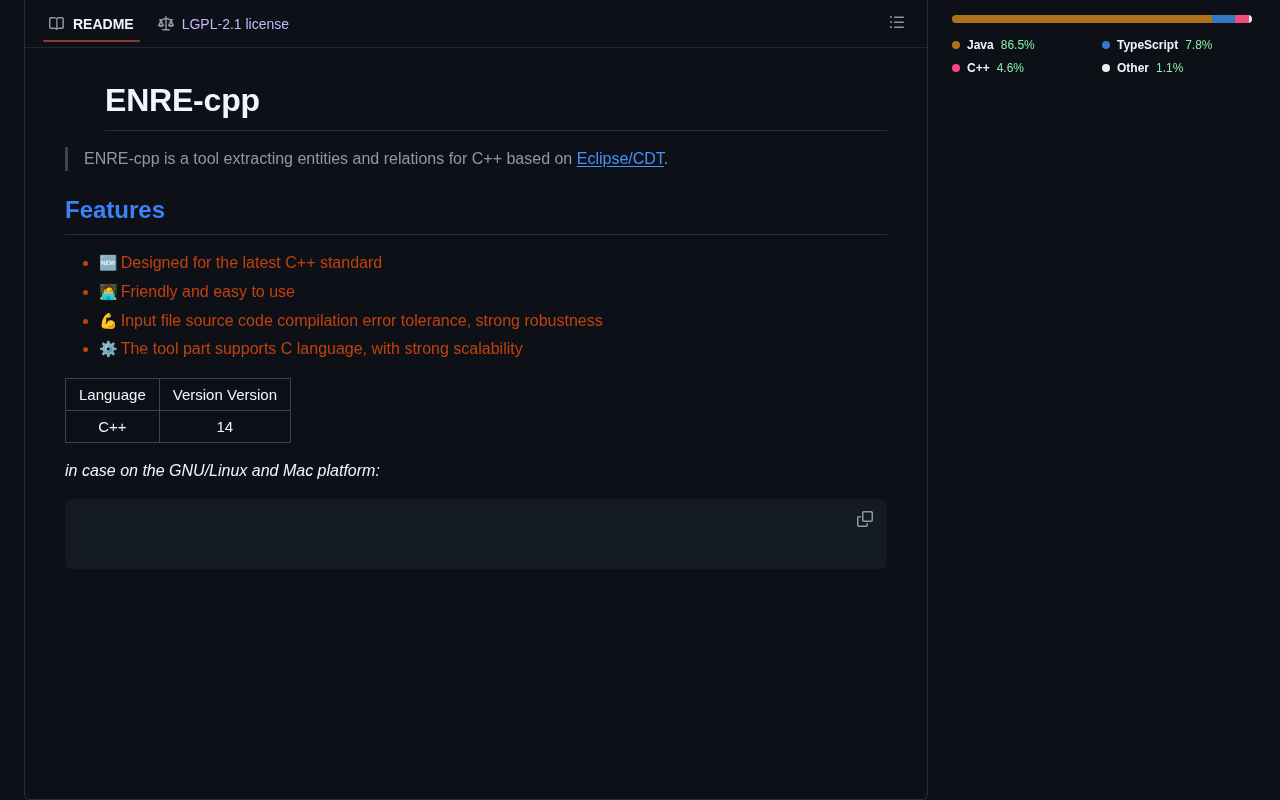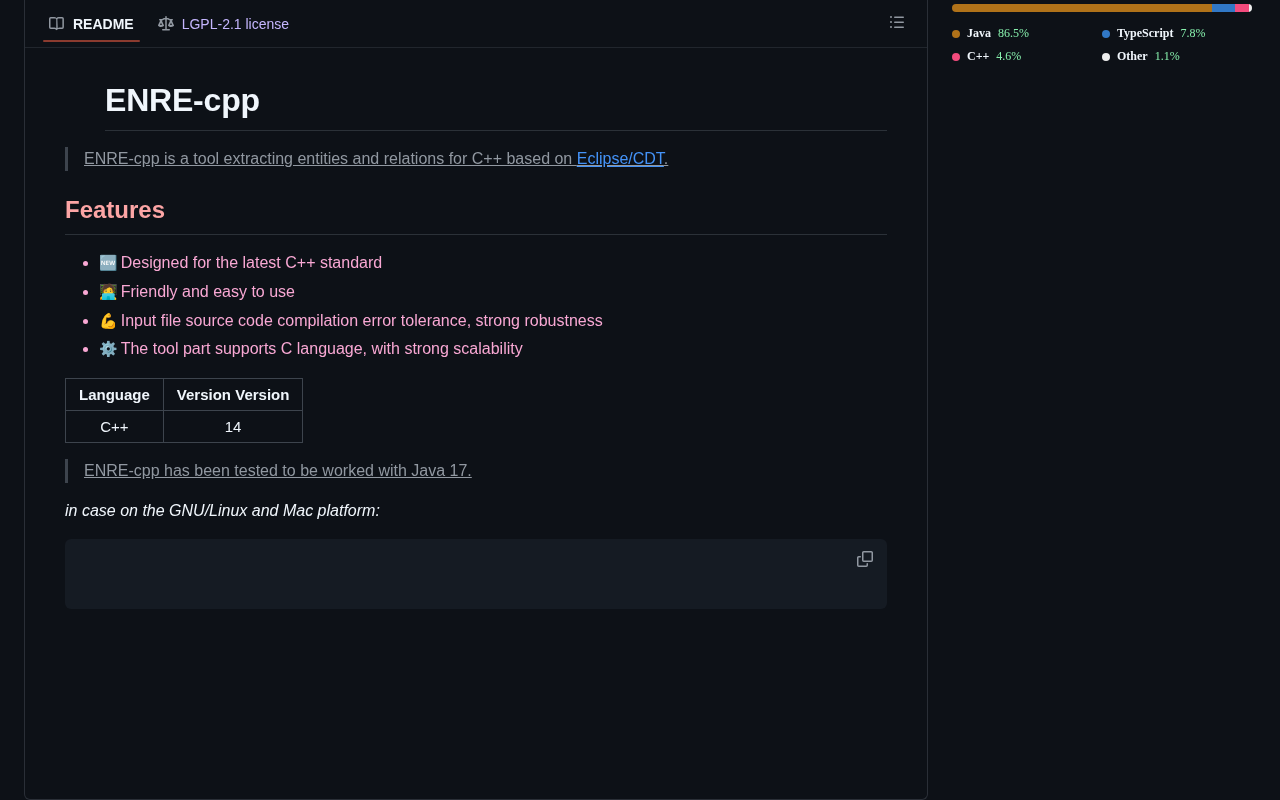--- a/index.html
+++ b/index.html
@@ -117,51 +117,50 @@
   }
 
   h2.md {
     font-size: 24px;
     line-height: 1.25;
     font-weight: 700;
     padding-bottom: 9px;
     border-bottom: 1px solid #2b3138;
     margin-top: 24px;
     margin-bottom: 16px;
-    color: #fca5a5;
+    color: #3b82f6;
   }
 
   blockquote.md {
     border-left: 3px solid #3d444d;
     padding: 0 16px;
     margin: 0 0 16px 0;
     color: #9198a1;
     font-size: 16px;
     line-height: 1.5;
-    text-decoration: underline;
   }
 
   blockquote.md p { margin: 0; }
 
   a.md-link {
     color: #4493f8;
     text-decoration: underline;
     text-underline-offset: 2px;
   }
 
   ul.md {
     padding-left: 34px;
     margin: 0 0 16px 0;
   }
 
   ul.md li {
     font-size: 16px;
     line-height: 1.55;
     margin-bottom: 4px;
-    color: #f9a8d4;
+    color: #c2410c;
   }
 
   li .emoji {
     font-family: "DejaVu Sans", sans-serif;
     font-size: 15px;
     margin-right: 3px;
   }
 
   table.md {
     border-collapse: collapse;
@@ -171,21 +170,21 @@
 
   table.md th,
   table.md td {
     border: 1px solid #3d444d;
     padding: 7px 13px;
     text-align: center;
     color: #f0f6fc;
   }
 
   table.md th {
-    font-weight: 700;
+    font-weight: 400;
   }
 
   table.md td { font-weight: 400; }
 
   p.md {
     font-size: 16px;
     line-height: 1.5;
     margin: 0 0 16px 0;
     color: #f0f6fc;
     font-style: italic;
@@ -219,23 +218,22 @@
     justify-content: center;
     color: #9198a1;
     cursor: pointer;
     border-radius: 6px;
   }
 
   
   .lang-panel {
     position: absolute;
     left: 952px;
-    top: 0;
+    top: 11px;
     width: 300px;
-    font-family: Liberation Serif, serif;
   }
 
   .lang-bar {
     display: flex;
     height: 8px;
     border-radius: 6px;
     overflow: hidden;
     margin-top: 4px;
     margin-bottom: 10px;
   }
@@ -352,23 +350,20 @@
         </thead>
         <tbody>
           <tr>
             <td>C++</td>
             <td>14</td>
           </tr>
         </tbody>
       </table>
 
 
-      <blockquote class="md">
-        <p>ENRE-cpp has been tested to be worked with Java 17.</p>
-      </blockquote>
 
 
       <p class="md">in case on the GNU/Linux and Mac platform:</p>
 
       <div class="codeblock">
         <div class="copy-button">
           <span>
             <svg width="16" height="16" viewBox="0 0 16 16" fill="currentColor" aria-hidden="true">
               <path d="M0 6.75C0 5.784.784 5 1.75 5h1.5a.75.75 0 0 1 0 1.5h-1.5a.25.25 0 0 0-.25.25v7.5c0 .138.112.25.25.25h7.5a.25.25 0 0 0 .25-.25v-1.5a.75.75 0 0 1 1.5 0v1.5A1.75 1.75 0 0 1 9.25 16h-7.5A1.75 1.75 0 0 1 0 14.25Z"></path>
               <path d="M5 1.75C5 .784 5.784 0 6.75 0h7.5C15.216 0 16 .784 16 1.75v7.5A1.75 1.75 0 0 1 14.25 11h-7.5A1.75 1.75 0 0 1 5 9.25Zm1.75-.25a.25.25 0 0 0-.25.25v7.5c0 .138.112.25.25.25h7.5a.25.25 0 0 0 .25-.25v-7.5a.25.25 0 0 0-.25-.25Z"></path>

